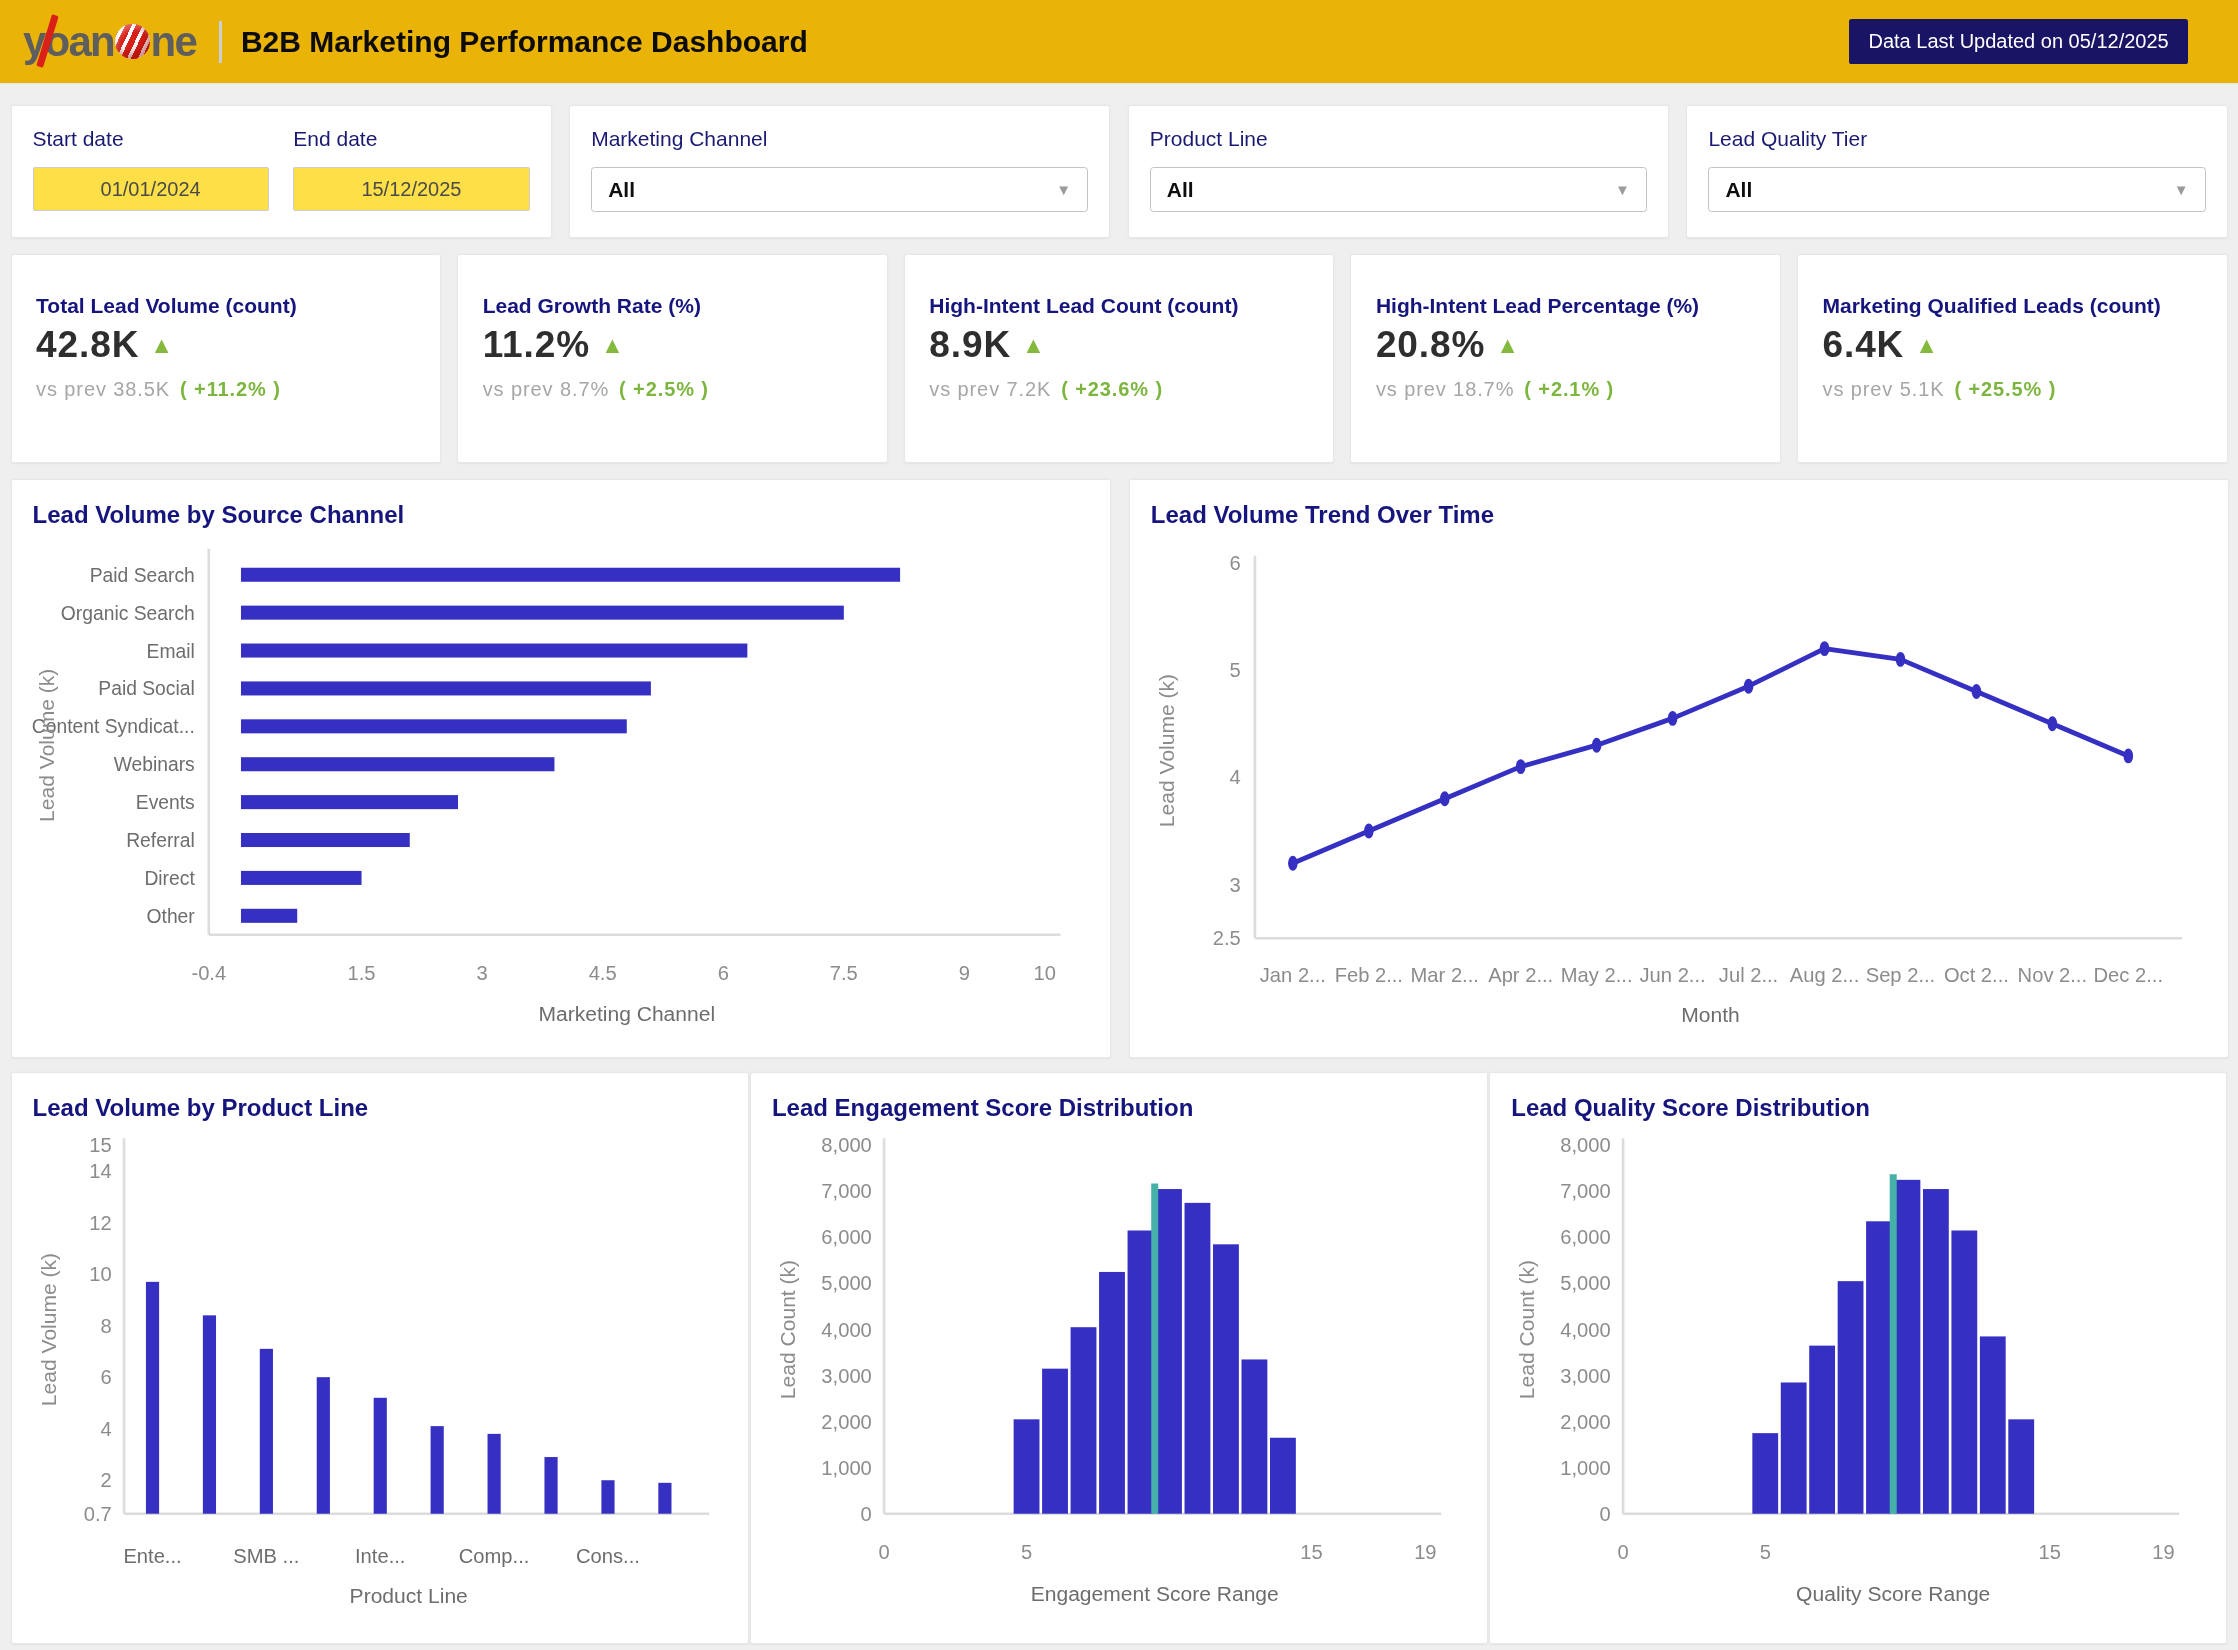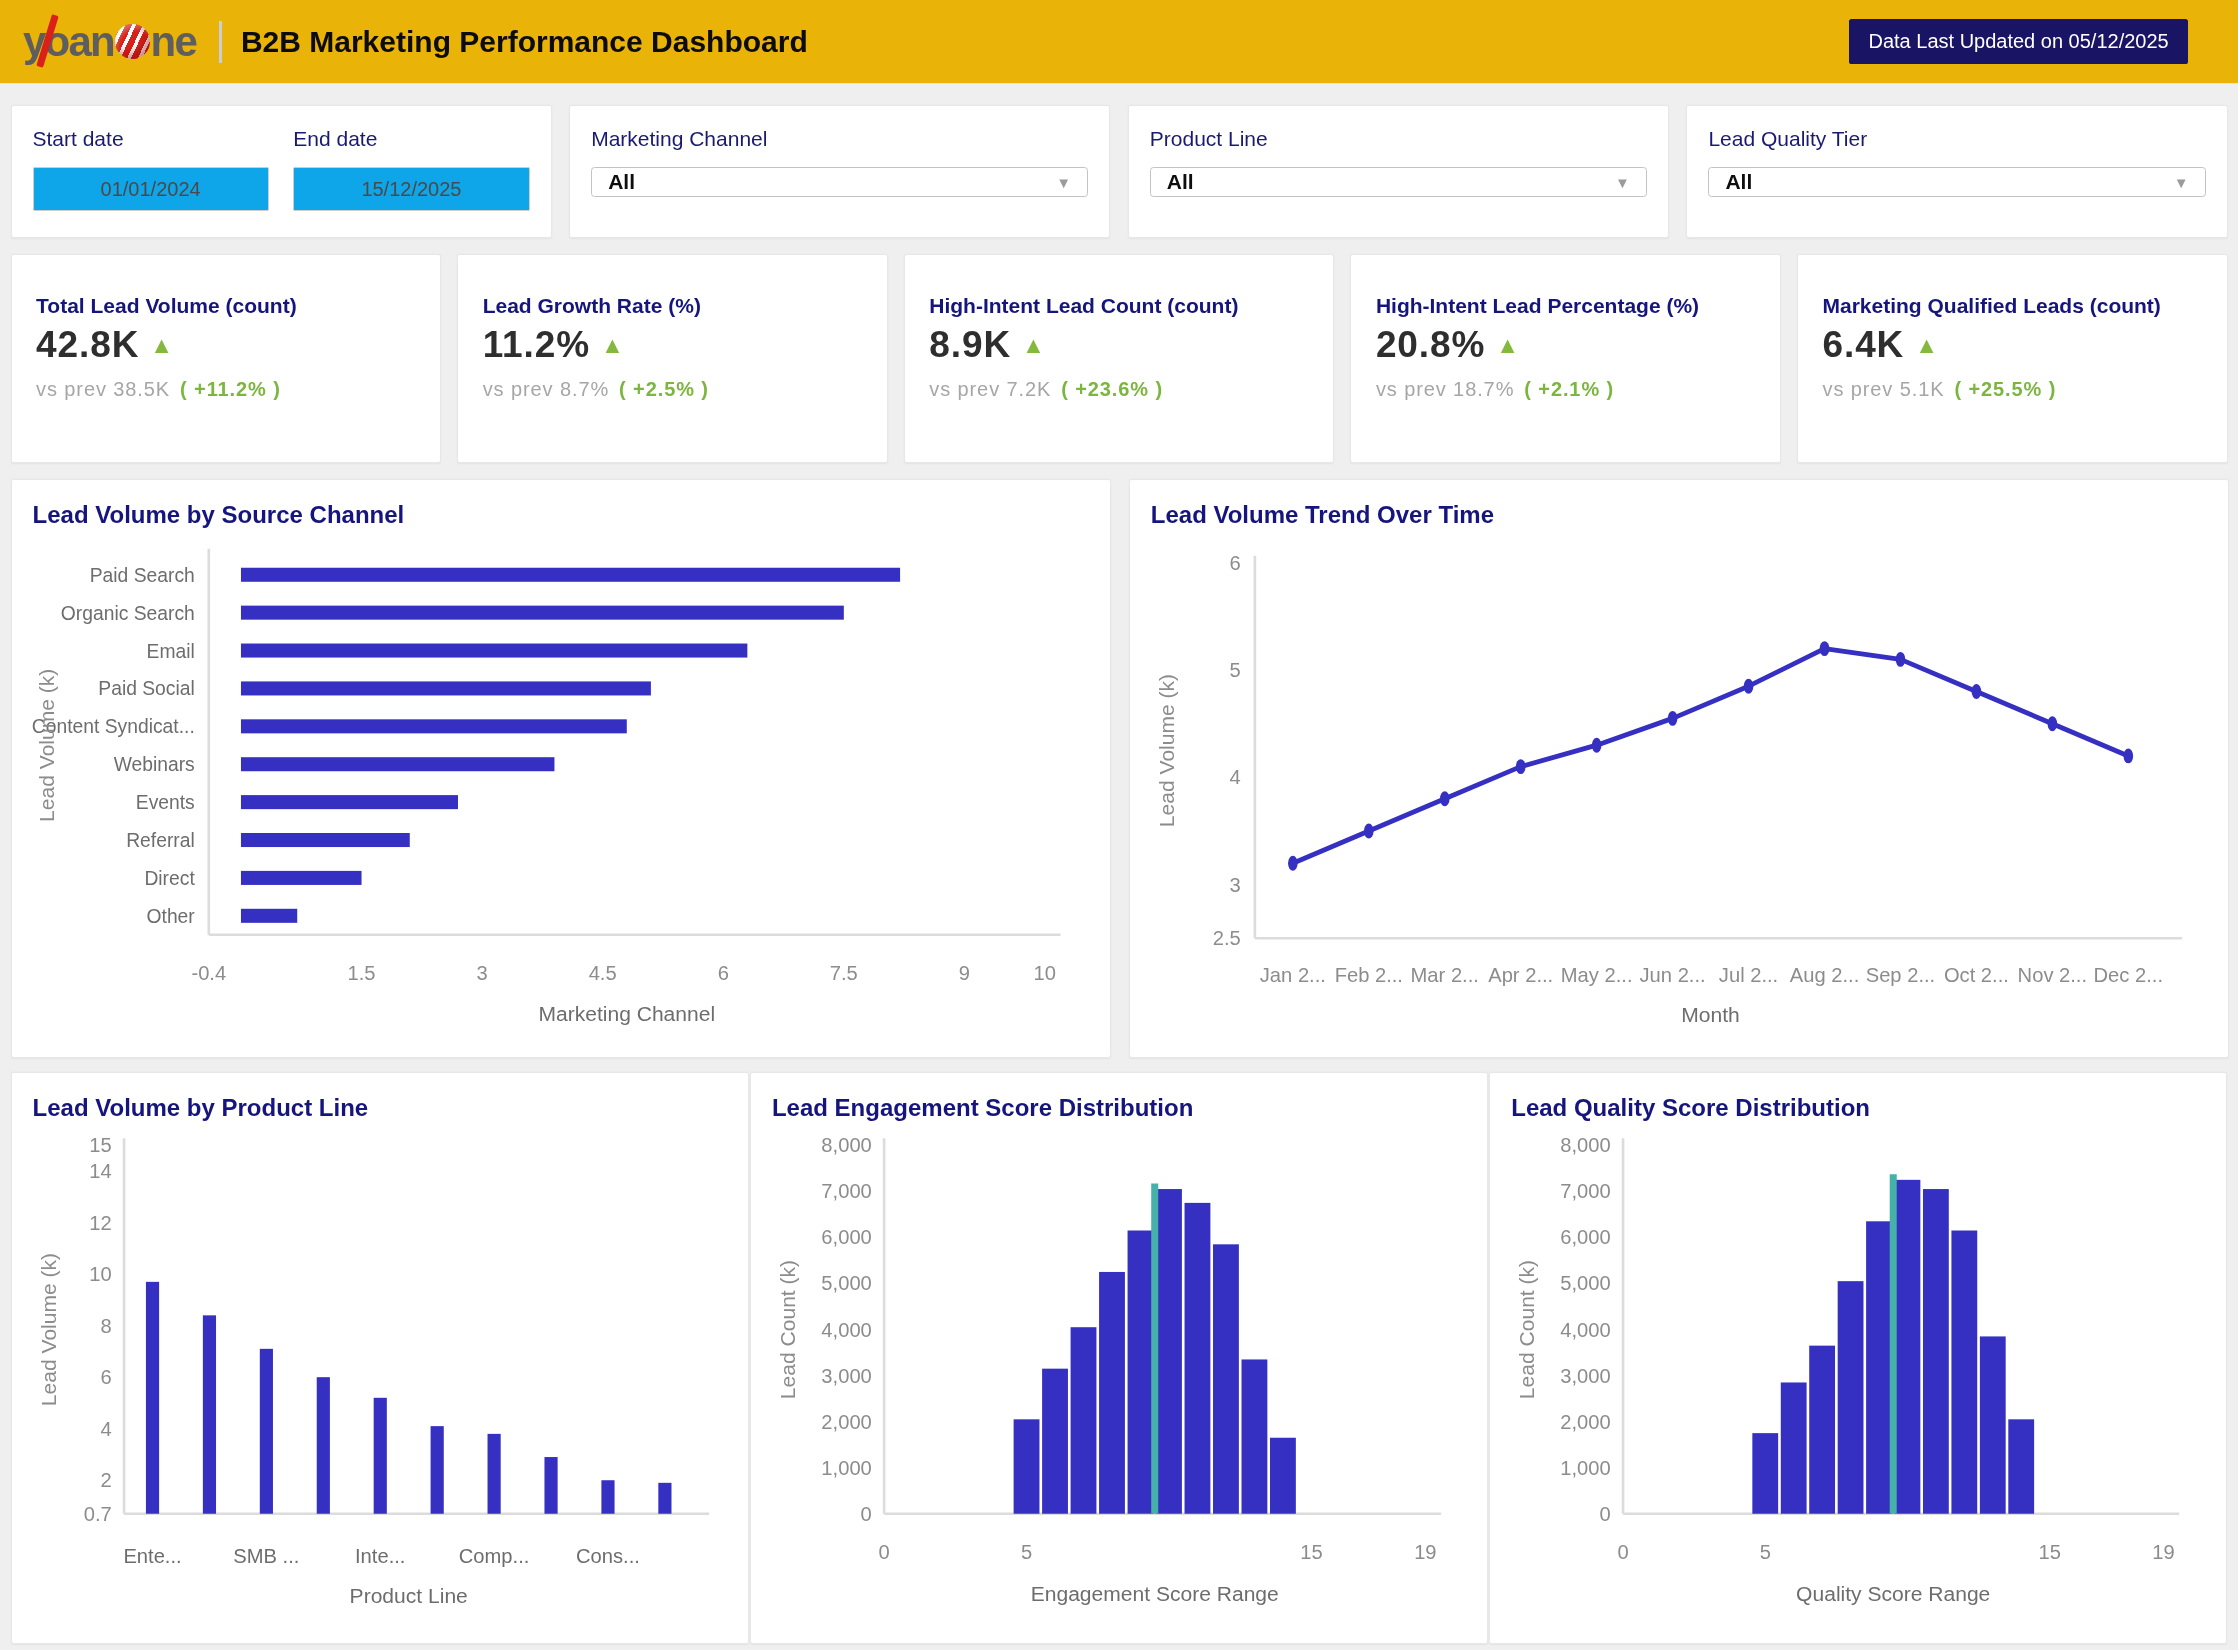--- a/index.html
+++ b/index.html
@@ -30,25 +30,25 @@
   
   .content { padding:21px 10.5px 0; }
   .card { background:#ffffff; border:0.9px solid #e7e7e7; border-radius:2.6px; box-shadow:0 0.9px 1.8px rgba(0,0,0,.05); }
 
   .filters { display:grid; grid-template-columns:repeat(4,1fr); gap:17.6px; }
   .filter-card { height:133px; padding:14px 21px; }
   .filter-label { color:#1a1a73; font-size:21px; margin:7px 0 16px; }
   .date-grid { display:grid; grid-template-columns:1fr 1fr; gap:24.6px; }
   .date-input {
     width:100%; height:44px; border:0.9px solid #cdcdcd; border-radius:1.8px;
-    text-align:center; font-size:20px; color:#4a4a4a; background:#0ea5e9;
+    text-align:center; font-size:20px; color:#4a4a4a; background:#fde047;
     font-family:"Liberation Sans", sans-serif;
   }
   .select {
-    height:30px; border:0.9px solid #c3c3c3; border-radius:3.5px;
+    height:45px; border:0.9px solid #c3c3c3; border-radius:3.5px;
     display:flex; align-items:center; justify-content:space-between;
     padding:0 16px; font-size:21px; font-weight:700; color:#0e0e0e; cursor:pointer;
   }
   .select .caret { color:#9b9b9b; font-size:15px; }
 
   .kpis { display:grid; grid-template-columns:repeat(5,1fr); gap:16px; margin-top:16px; }
   .kpi-card { height:209px; padding:39px 24.6px; }
   .kpi-title { color:#15157d; font-size:21px; font-weight:700; }
   .kpi-value-row { margin-top:6px; display:flex; align-items:center; gap:11px; }
   .kpi-value { font-size:37px; font-weight:800; color:#2e2e2e; letter-spacing:0.9px; }

